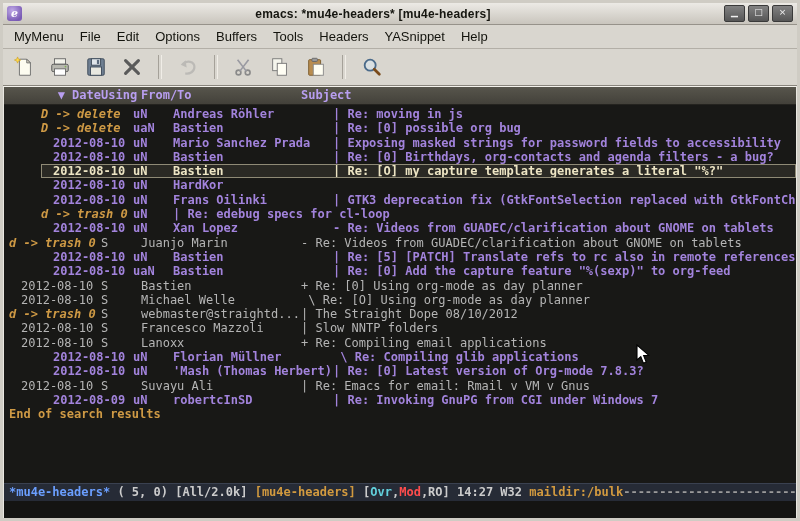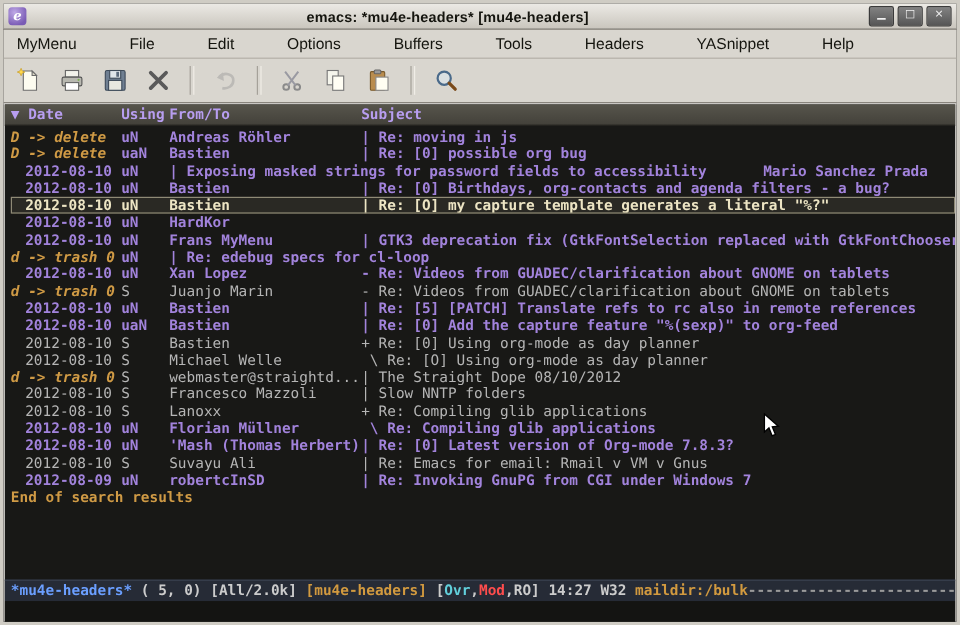--- a/index.html
+++ b/index.html
@@ -7,49 +7,49 @@
   .window{width:800px;height:521px;box-sizing:border-box;border:3px solid #cfccc4;display:flex;flex-direction:column;background:#181816;}
 
   
   .titlebar{flex:0 0 21px;background:linear-gradient(#eceae5,#c9c5bd);border-bottom:1px solid #96928a;display:flex;align-items:center;padding:0 4px;gap:4px;}
   .app-icon{width:15px;height:15px;border-radius:3px;background:radial-gradient(circle at 35% 30%,#bfa9e6,#7a5bb5 75%);color:#fff;font:italic bold 11px "DejaVu Serif",serif;display:flex;align-items:center;justify-content:center;flex:0 0 15px;}
   .title{flex:1;text-align:center;font:bold 12px "Liberation Sans",sans-serif;color:#15150f;letter-spacing:.2px;}
   .win-controls{display:flex;gap:3px;}
   .win-btn{width:19px;height:15px;background:linear-gradient(#828282,#565656);border:1px solid #3a3a3a;border-radius:2px;color:#f0f0f0;font-size:9px;line-height:13px;text-align:center;font-family:"DejaVu Sans",sans-serif;}
 
   
-  .menubar{flex:0 0 23px;background:#d9d6cf;border-bottom:1px solid #b3afa7;display:flex;align-items:center;padding:0 3px;font-family:"Liberation Sans",sans-serif;gap:28px;}
+  .menubar{flex:0 0 23px;background:#d9d6cf;border-bottom:1px solid #b3afa7;display:flex;align-items:center;padding:0 3px;font-family:"Liberation Sans",sans-serif;}
   .menu-item{font-size:13px;color:#14140e;padding:2px 8px;}
 
   
   .toolbar{flex:0 0 36px;background:#d9d6cf;border-bottom:1px solid #89857d;display:flex;align-items:center;padding:0 6px;gap:6px;}
   .tb-btn{width:30px;height:28px;display:flex;align-items:center;justify-content:center;border-radius:3px;}
   .tb-btn svg{width:22px;height:22px;display:block;}
   .tb-btn.disabled{opacity:.45;filter:grayscale(70%);}
   .tb-sep{width:2px;height:24px;border-left:1px solid #a5a199;border-right:1px solid #f0ede7;margin:0 5px;}
 
   
   .frame{flex:1;min-height:0;display:flex;flex-direction:column;background:#181816;border-left:1px solid #e9e7e1;border-right:1px solid #e9e7e1;border-top:1px solid #f3f1eb;box-sizing:border-box;}
 
   .header-line{flex:0 0 17px;background:linear-gradient(#57554c,#43413a);border-bottom:1px solid #24231f;color:var(--header-fg);font-weight:bold;font-size:12px;line-height:16px;display:flex;padding-left:5px;white-space:pre;}
-  .hl-date{width:92px;flex:0 0 92px;}
+  .hl-date{width:92px;flex:0 0 92px;text-align:right;}
   .hl-flags{width:40px;flex:0 0 40px;}
   .hl-from{width:160px;flex:0 0 160px;}
   .hl-subject{flex:1;}
 
   .buffer{flex:1;min-height:0;overflow:hidden;padding:2px 0 0 5px;font-size:12px;}
   .row{display:flex;height:14.3px;line-height:14.3px;white-space:pre;}
   .cell{overflow:hidden;}
   .cell-date{width:92px;flex:0 0 92px;box-sizing:border-box;}
   .cell-date.normal{padding-left:12px;}
   .cell-date.marked{color:var(--marked) !important;font-style:italic;font-weight:bold;}
   .cell-flags{width:40px;flex:0 0 40px;}
   .cell-from{width:160px;flex:0 0 160px;}
   .cell-subject{flex:1;}
-  .row.unread{color:var(--unread);font-weight:bold;}
+  .row.unread{color:var(--unread);font-weight:bold;margin-left:32px;}
   .row.read{color:var(--read);font-weight:normal;}
   .row.current{outline:1px solid #8f8a76;outline-offset:-1px;background:rgba(250,240,200,.08);}
   .row.current .cell{color:var(--highlight);}
   .buffer-footer{color:var(--marked);font-weight:bold;line-height:15px;white-space:pre;}
 
   .modeline{flex:0 0 17px;background:#262b36;border-top:1px solid #3a4150;font-size:12px;font-weight:bold;line-height:16px;padding-left:5px;white-space:pre;overflow:hidden;}
   .echo-area{flex:0 0 17px;background:#141412;}
 
   .mouse-cursor{position:absolute;left:636px;top:344px;z-index:50;pointer-events:none;}
 </style>
@@ -151,35 +151,35 @@
     <div class="header-line">
       <span class="hl-date"><span>▼</span> <span>Date</span></span>
       <span class="hl-flags">Using</span>
       <span class="hl-from">From/To</span>
       <span class="hl-subject">Subject</span>
     </div>
 
     <div class="buffer" id="buffer">
         <div class="row unread"><span class="cell cell-date marked">D -&gt; delete</span><span class="cell cell-flags">uN</span><span class="cell cell-from">Andreas Röhler</span><span class="cell cell-subject">| Re: moving in js</span></div>
         <div class="row unread"><span class="cell cell-date marked">D -&gt; delete</span><span class="cell cell-flags">uaN</span><span class="cell cell-from">Bastien</span><span class="cell cell-subject">| Re: [0] possible org bug</span></div>
-        <div class="row unread"><span class="cell cell-date normal">2012-08-10</span><span class="cell cell-flags">uN</span><span class="cell cell-subject">| Exposing masked strings for password fields to accessibility</span><span class="cell cell-from">Mario Sanchez Prada</span></div>
+        <div class="row unread"><span class="cell cell-date normal">2012-08-10</span><span class="cell cell-flags">uN</span><span class="cell cell-from">Mario Sanchez Prada</span><span class="cell cell-subject">| Exposing masked strings for password fields to accessibility</span></div>
         <div class="row unread"><span class="cell cell-date normal">2012-08-10</span><span class="cell cell-flags">uN</span><span class="cell cell-from">Bastien</span><span class="cell cell-subject">| Re: [0] Birthdays, org-contacts and agenda filters - a bug?</span></div>
         <div class="row unread current"><span class="cell cell-date normal">2012-08-10</span><span class="cell cell-flags">uN</span><span class="cell cell-from">Bastien</span><span class="cell cell-subject">| Re: [O] my capture template generates a literal "%?"</span></div>
         <div class="row unread"><span class="cell cell-date normal">2012-08-10</span><span class="cell cell-flags">uN</span><span class="cell cell-from">HardKor</span></div>
-        <div class="row unread"><span class="cell cell-date normal">2012-08-10</span><span class="cell cell-flags">uN</span><span class="cell cell-from">Frans MyMenu</span><span class="cell cell-subject">| GTK3 deprecation fix (GtkFontSelection replaced with GtkFontChooser)</span></div>
+        <div class="row unread"><span class="cell cell-date normal">2012-08-10</span><span class="cell cell-flags">uN</span><span class="cell cell-from">Frans Oilinki</span><span class="cell cell-subject">| GTK3 deprecation fix (GtkFontSelection replaced with GtkFontChooser)</span></div>
         <div class="row unread"><span class="cell cell-date marked">d -&gt; trash 0</span><span class="cell cell-flags">uN</span><span class="cell cell-subject">| Re: edebug specs for cl-loop</span></div>
         <div class="row unread"><span class="cell cell-date normal">2012-08-10</span><span class="cell cell-flags">uN</span><span class="cell cell-from">Xan Lopez</span><span class="cell cell-subject">- Re: Videos from GUADEC/clarification about GNOME on tablets</span></div>
         <div class="row read"><span class="cell cell-date marked">d -&gt; trash 0</span><span class="cell cell-flags">S</span><span class="cell cell-from">Juanjo Marin</span><span class="cell cell-subject">- Re: Videos from GUADEC/clarification about GNOME on tablets</span></div>
         <div class="row unread"><span class="cell cell-date normal">2012-08-10</span><span class="cell cell-flags">uN</span><span class="cell cell-from">Bastien</span><span class="cell cell-subject">| Re: [5] [PATCH] Translate refs to rc also in remote references</span></div>
         <div class="row unread"><span class="cell cell-date normal">2012-08-10</span><span class="cell cell-flags">uaN</span><span class="cell cell-from">Bastien</span><span class="cell cell-subject">| Re: [0] Add the capture feature "%(sexp)" to org-feed</span></div>
         <div class="row read"><span class="cell cell-date normal">2012-08-10</span><span class="cell cell-flags">S</span><span class="cell cell-from">Bastien</span><span class="cell cell-subject">+ Re: [0] Using org-mode as day planner</span></div>
         <div class="row read"><span class="cell cell-date normal">2012-08-10</span><span class="cell cell-flags">S</span><span class="cell cell-from">Michael Welle</span><span class="cell cell-subject"> \ Re: [O] Using org-mode as day planner</span></div>
         <div class="row read"><span class="cell cell-date marked">d -&gt; trash 0</span><span class="cell cell-flags">S</span><span class="cell cell-from">webmaster@straightd...</span><span class="cell cell-subject">| The Straight Dope 08/10/2012</span></div>
         <div class="row read"><span class="cell cell-date normal">2012-08-10</span><span class="cell cell-flags">S</span><span class="cell cell-from">Francesco Mazzoli</span><span class="cell cell-subject">| Slow NNTP folders</span></div>
-        <div class="row read"><span class="cell cell-date normal">2012-08-10</span><span class="cell cell-flags">S</span><span class="cell cell-from">Lanoxx</span><span class="cell cell-subject">+ Re: Compiling glib applications</span></div>
+        <div class="row read"><span class="cell cell-date normal">2012-08-10</span><span class="cell cell-flags">S</span><span class="cell cell-from">Lanoxx</span><span class="cell cell-subject">+ Re: Compiling email applications</span></div>
         <div class="row unread"><span class="cell cell-date normal">2012-08-10</span><span class="cell cell-flags">uN</span><span class="cell cell-from">Florian Müllner</span><span class="cell cell-subject"> \ Re: Compiling glib applications</span></div>
         <div class="row unread"><span class="cell cell-date normal">2012-08-10</span><span class="cell cell-flags">uN</span><span class="cell cell-from">'Mash (Thomas Herbert)</span><span class="cell cell-subject">| Re: [0] Latest version of Org-mode 7.8.3?</span></div>
         <div class="row read"><span class="cell cell-date normal">2012-08-10</span><span class="cell cell-flags">S</span><span class="cell cell-from">Suvayu Ali</span><span class="cell cell-subject">| Re: Emacs for email: Rmail v VM v Gnus</span></div>
         <div class="row unread"><span class="cell cell-date normal">2012-08-09</span><span class="cell cell-flags">uN</span><span class="cell cell-from">robertcInSD</span><span class="cell cell-subject">| Re: Invoking GnuPG from CGI under Windows 7</span></div>
         <div class="buffer-footer">End of search results</div>
       </div>
 
     <div class="modeline" id="modeline"><span style="color: rgb(107, 159, 255);">*mu4e-headers*</span><span style="color: rgb(204, 204, 204);"> ( 5, 0) [All/2.0k] </span><span style="color: rgb(210, 154, 63);">[mu4e-headers]</span><span style="color: rgb(204, 204, 204);"> [</span><span style="color: rgb(98, 208, 220);">Ovr</span><span style="color: rgb(204, 204, 204);">,</span><span style="color: rgb(255, 77, 77);">Mod</span><span style="color: rgb(204, 204, 204);">,RO]</span><span style="color: rgb(204, 204, 204);"> 14:27 W32 </span><span style="color: rgb(210, 154, 63);">maildir:/bulk</span><span style="color: rgb(154, 154, 154);">----------------------------------------</span></div>
 
     <div class="echo-area"></div>

